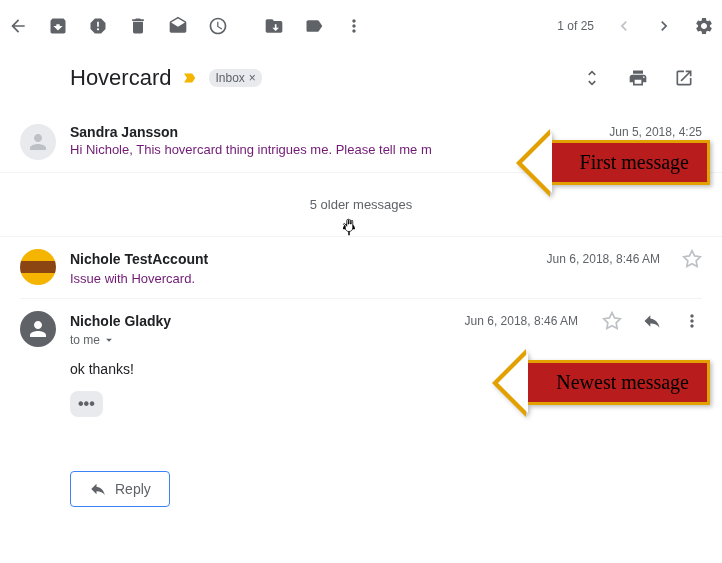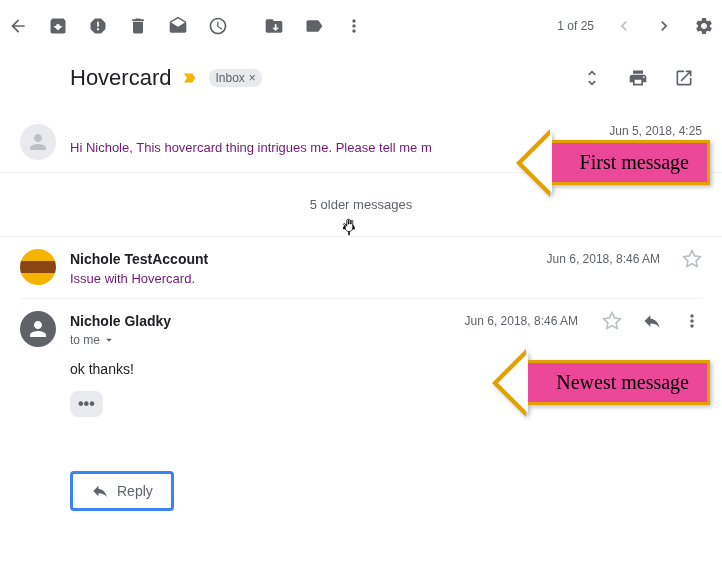--- a/index.html
+++ b/index.html
@@ -24,29 +24,29 @@
   .sender { font-weight: bold; font-size: 14px; }
   .msg-head-spacer { flex: 1; }
   .timestamp { color: #5f6368; font-size: 12px; white-space: nowrap; }
   .snippet { color: #701a75; font-size: 13px; margin-top: 2px; white-space: nowrap; overflow: hidden; text-overflow: ellipsis; max-width: 400px; }
   .older { text-align: center; color: #5f6368; font-size: 13px; padding: 24px 0; border-top: 1px solid #f1f3f4; border-bottom: 1px solid #f1f3f4; cursor: pointer; position: relative; }
   .divider { height: 1px; background: #f1f3f4; margin: 0 20px; }
   .to-line { color: #5f6368; font-size: 12px; margin-top: 2px; display: flex; align-items: center; gap: 2px; }
   .content { font-size: 14px; margin-top: 14px; }
   .ellipsis-btn { background: #e8eaed; border-radius: 8px; padding: 4px 8px; margin-top: 14px; display: inline-block; color:#5f6368; cursor:pointer; font-weight:bold; }
   .btn-row { display: flex; gap: 12px; padding: 12px 20px 12px 70px; margin-top: 30px; }
-  .btn { border: 3px solid #3b82f6; border-radius: 4px; padding: 8px 18px; display: flex; align-items: center; gap: 8px; font-size: 14px; color: #5f6368; cursor: pointer; background:#fff; }
+  .btn { border: 1px solid #3b82f6; border-radius: 4px; padding: 8px 18px; display: flex; align-items: center; gap: 8px; font-size: 14px; color: #5f6368; cursor: pointer; background:#fff; }
   .star { color: #bdc1c6; cursor:pointer; }
   .reply-ic { color:#5f6368; cursor:pointer; }
   .more-ic { color:#5f6368; cursor:pointer; }
   .cursor-hand { position: absolute; left: 340px; top: 218px; font-size: 16px; pointer-events:none; }
 
   
   .annot { position: absolute; font-family: "Comic Sans MS", cursive; font-size: 20px; color: #000; }
-  .arrow-box { background: #ec4899; border: 3px solid #e2a100; padding: 8px 18px 8px 30px; position: relative; filter: drop-shadow(2px 2px 2px rgba(0,0,0,.25)); }
+  .arrow-box { background: #b91c1c; border: 3px solid #e2a100; padding: 8px 18px 8px 30px; position: relative; filter: drop-shadow(2px 2px 2px rgba(0,0,0,.25)); }
   .arrow-box::before { content:""; position:absolute; left:-34px; top:50%; transform:translateY(-50%); width:0; height:0; border-top:34px solid transparent; border-bottom:34px solid transparent; border-right:34px solid #e2a100; }
   .arrow-box::after { content:""; position:absolute; left:-28px; top:50%; transform:translateY(-50%); width:0; height:0; border-top:30px solid transparent; border-bottom:30px solid transparent; border-right:30px solid #fff; }
   .annot.first { top: 140px; right: 12px; }
   .annot.newest { top: 360px; right: 12px; }
 
   svg { display:block; }
 </style>
 </head>
 <body>
 
@@ -146,20 +146,21 @@
 </div>
 
 <div class="msg">
   <div class="avatar">
     <svg width="24" height="24" viewBox="0 0 24 24" fill="#bdc1c6">
         <path d="M12 12c2.21 0 4-1.79 4-4s-1.79-4-4-4-4 1.79-4 4 1.79 4 4 4zm0 2c-2.67 0-8 1.34-8 4v2h16v-2c0-2.66-5.33-4-8-4z"></path>
       </svg>
   </div>
   <div class="msg-body">
     <div class="msg-head">
+      <span class="sender">Sandra Jansson</span>
       <div class="msg-head-spacer"></div>
       <span class="timestamp">Jun 5, 2018, 4:25</span>
     </div>
     <div class="snippet">Hi Nichole, This hovercard thing intrigues me. Please tell me m</div>
   </div>
 </div>
 
 <div class="older">
   <span>5 older messages</span>
 </div>

